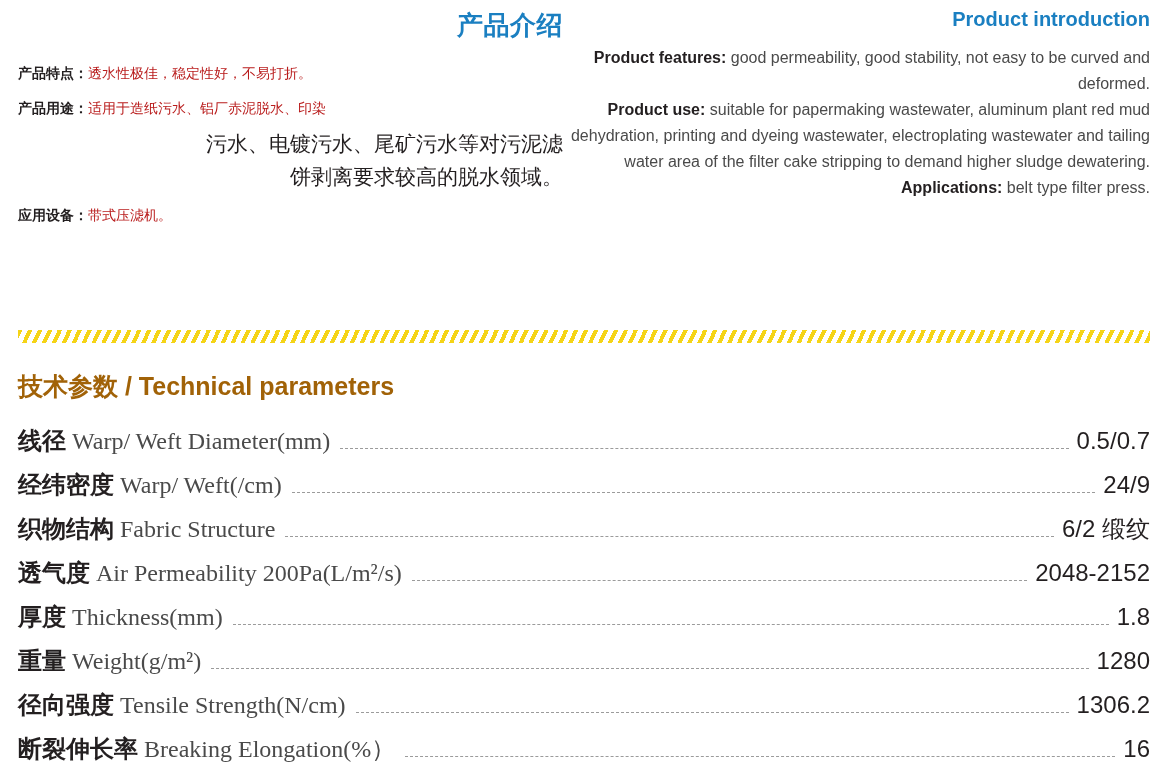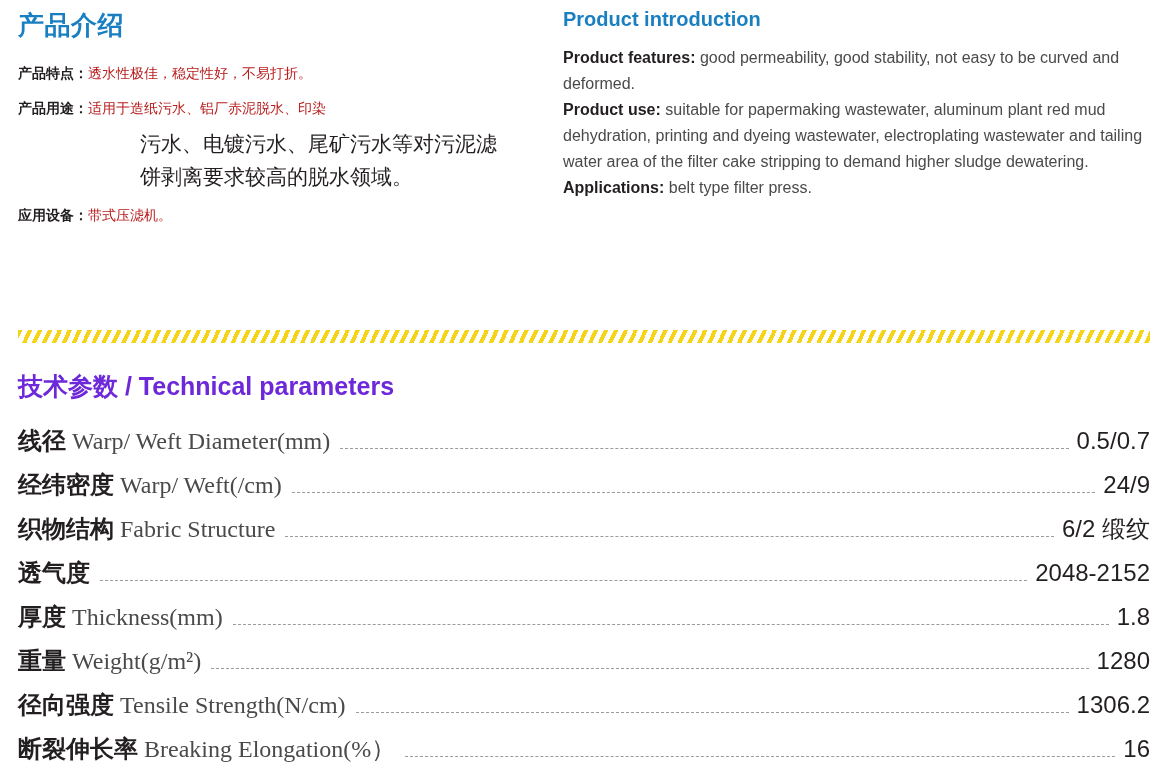--- a/index.html
+++ b/index.html
@@ -18,20 +18,21 @@
     position: relative;
     width: 1168px;
     height: 768px;
   }
 
   
   .intro {
     display: flex;
     padding: 8px 18px 0 18px;
     box-sizing: border-box;
+    text-align: right;
   }
   .col-left {
     width: 545px;
     flex: 0 0 545px;
   }
   .col-right {
     flex: 1;
     padding-left: 0px;
   }
   .heading-cn {
@@ -97,21 +98,21 @@
   
   .tech {
     position: absolute;
     left: 18px;
     top: 370px;
     width: 1132px;
   }
   .tech-title {
     font-size: 25px;
     font-weight: bold;
-    color: #6d28d9;
+    color: #a16207;
     margin: 0 0 26px 0;
   }
   .param-row {
     display: flex;
     align-items: baseline;
     font-size: 24px;
     line-height: 24px;
     margin-bottom: 18px;
     white-space: nowrap;
   }
@@ -204,20 +205,21 @@
 
     <div class="param-row">
       <span class="p-cn">织物结构</span>
       <span class="p-en">Fabric Structure</span>
       <span class="p-dots"></span>
       <span class="p-val">6/2 缎纹</span>
     </div>
 
     <div class="param-row">
       <span class="p-cn">透气度</span>
+      <span class="p-en">Air Permeability 200Pa(L/m²/s)</span>
       <span class="p-dots"></span>
       <span class="p-val">2048-2152</span>
     </div>
 
     <div class="param-row">
       <span class="p-cn">厚度</span>
       <span class="p-en">Thickness(mm)</span>
       <span class="p-dots"></span>
       <span class="p-val">1.8</span>
     </div>

